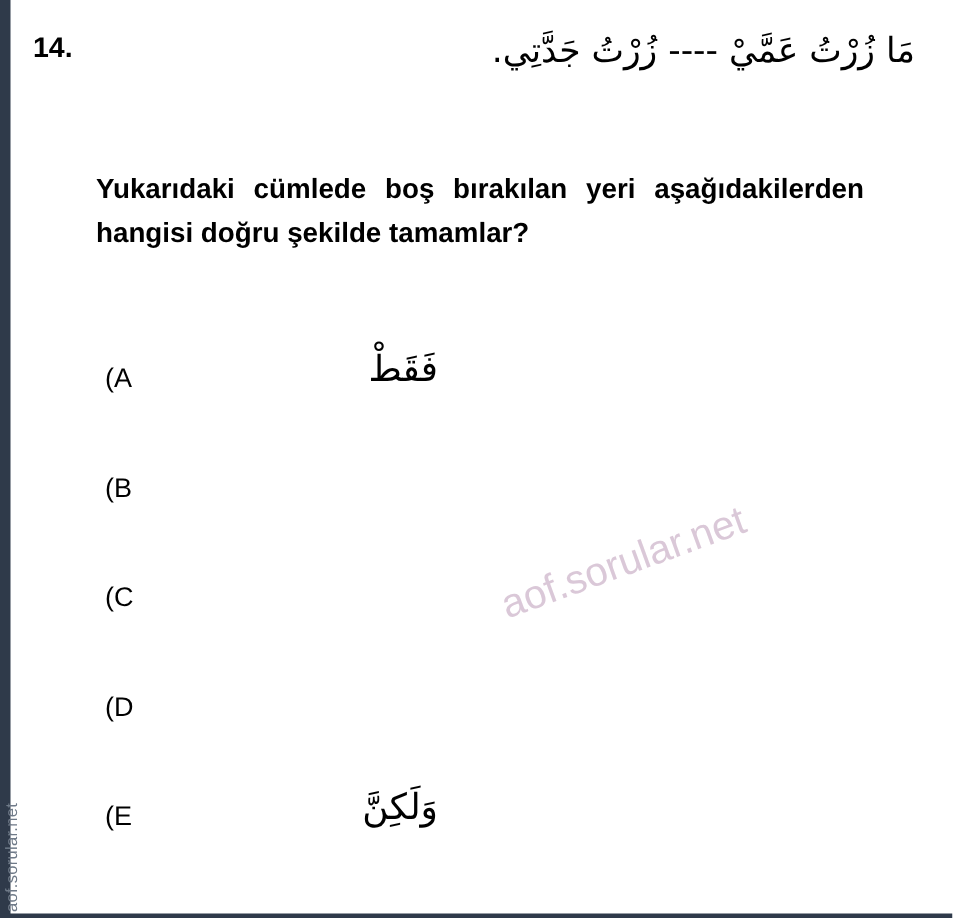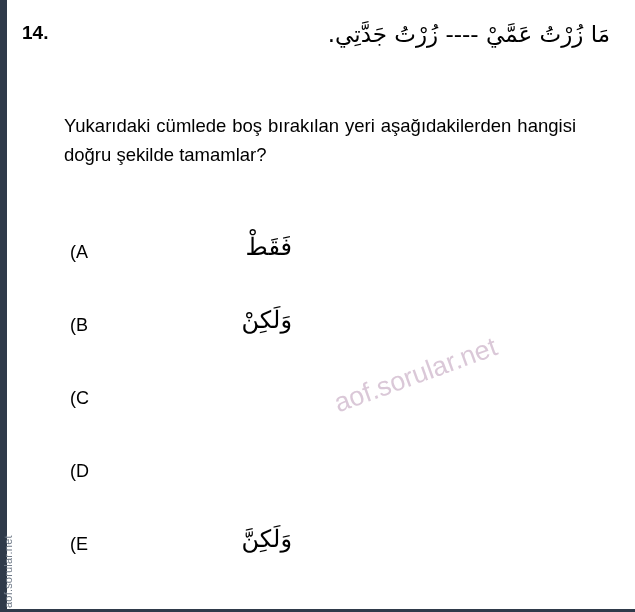--- a/index.html
+++ b/index.html
@@ -73,21 +73,21 @@
     color: #000;
   }
 
   
   .q-text {
     position: absolute;
     left: 64px;
     top: 112px;
     width: 512px;
     font-size: 18.5px;
-    font-weight: 400;
+    font-weight: 700;
     line-height: 1.55;
     text-align: justify;
     text-align-last: left;
     color: #000;
   }
 
   
   .options {
     position: absolute;
     left: 64px;
@@ -162,21 +162,20 @@
 
   <div class="options">
 
     <div class="option">
       <span class="option-letter">A)</span>
       <span class="option-arabic">فَقَطْ</span>
     </div>
 
     <div class="option">
       <span class="option-letter">B)</span>
-      <span class="option-arabic">وَلَكِنْ</span>
     </div>
 
     <div class="option">
       <span class="option-letter">C)</span>
     </div>
 
     <div class="option">
       <span class="option-letter">D)</span>
     </div>
 

